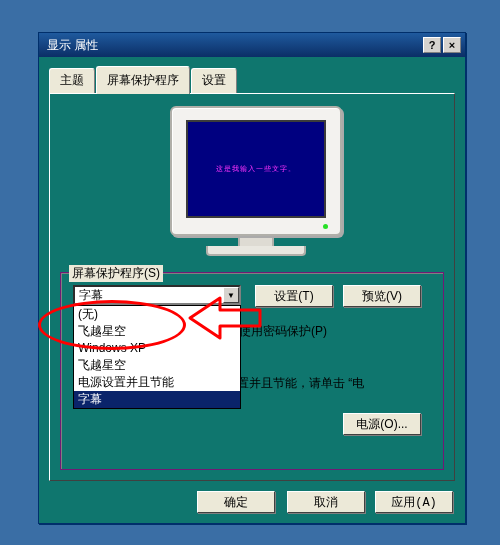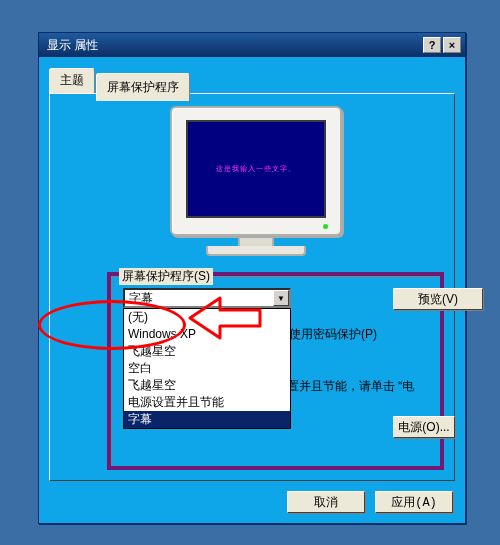--- a/index.html
+++ b/index.html
@@ -12,21 +12,21 @@
     font-size: 12px;
     color: #000;
     overflow: hidden;
   }
   .window {
     position: absolute;
     left: 38px;
     top: 32px;
     width: 428px;
     height: 492px;
-    background: #0ea5e9;
+    background: #0f766e;
     border: 1px solid #002f6b;
     box-shadow: 1px 1px 0 #002f6b;
   }
   .titlebar {
     height: 24px;
     background: linear-gradient(#1f5a9e 0%, #0b2e66 100%);
     color: #fff;
     display: flex;
     align-items: center;
     padding: 0 4px;
@@ -60,21 +60,21 @@
     border-top-left-radius: 3px;
     border-top-right-radius: 3px;
     border-top-color: #fff;
     border-left-color: #fff;
     font-size: 12px;
   }
   .tab.active {
     padding-top: 5px;
     padding-bottom: 5px;
     position: relative;
-    top: 8px;
+    top: 1px;
     background: #ece9d8;
     z-index: 3;
   }
   .tabpanel {
     border: 1px solid #808080;
     border-top-color: #fff;
     border-left-color: #fff;
     border-right-color: #404040;
     border-bottom-color: #404040;
     position: relative;
@@ -129,23 +129,22 @@
     margin: 0 auto;
     border: 2px solid #b0afa9;
     border-top: none;
     border-radius: 0 0 4px 4px;
   }
   
   .group {
     position: absolute;
     left: 10px; right: 10px; top: 178px;
     height: 198px;
-    border: 4px solid #701a75;
+    border: 1px solid #701a75;
     box-shadow: inset 1px 1px 0 #808080;
-    margin-left: 47px;
   }
   .group .legend {
     position: absolute;
     top: -8px; left: 8px;
     background: #ece9d8;
     padding: 0 3px;
     font-size: 12px;
   }
   .combo {
     position: absolute;
@@ -193,24 +192,24 @@
     height: 22px;
     background: #ece9d8;
     border: 1px solid #404040;
     border-top-color: #fff; border-left-color: #fff;
     box-shadow: 1px 1px 0 #808080;
     font-size: 12px;
     display: flex; align-items: center; justify-content: center;
     padding: 0 4px;
   }
   .btn-settings { left: 194px; top: 12px; width: 78px; }
-  .btn-preview  { left: 282px; top: 12px; width: 90px; }
+  .btn-preview  { left: 282px; top: 12px; width: 78px; }
   .label-wait   { position: absolute; left: 130px; top: 50px; font-size: 12px;}
   .label-hint   { position: absolute; left: 140px; top: 102px; font-size: 12px; width: 230px;}
-  .btn-power    { left: 282px; top: 140px; width: 62px; }
+  .btn-power    { left: 282px; top: 140px; width: 78px; }
   
   .dlgbtn {
     position: absolute;
     bottom: 10px;
     width: 78px; height: 22px;
     background: #ece9d8;
     border: 1px solid #404040;
     border-top-color: #fff; border-left-color: #fff;
     box-shadow: 1px 1px 0 #808080;
     font-size: 12px;
@@ -242,20 +241,21 @@
   <div class="titlebar">
     <span class="title">显示 属性</span>
     <div class="tbtn">?</div>
     <div class="tbtn">×</div>
   </div>
 
   <div class="client">
     <div class="tabstrip">
       <div class="tab">主题</div>
       <div class="tab active">屏幕保护程序</div>
+      <div class="tab">设置</div>
     </div>
 
     <div class="tabpanel">
 
       <div class="monitor">
         <div class="bezel">
           <div class="screen">
             <span class="screen-text">这是我输入一些文字。</span>
           </div>
           <div class="led"></div>
@@ -269,37 +269,38 @@
 
         <div class="combo">
           <span class="val">字幕</span>
           <div class="dropbtn">
             <span>▼</span>
           </div>
         </div>
 
         <div class="dropdown">
           <div class="opt">(无)</div>
+          <div class="opt">飞越星空</div>
           <div class="opt">Windows XP</div>
-          <div class="opt">飞越星空</div>
-          <div class="opt">空白</div>
           <div class="opt">飞越星空</div>
           <div class="opt">电源设置并且节能</div>
           <div class="opt sel">字幕</div>
         </div>
 
+        <div class="btn btn-settings">设置(T)</div>
         <div class="btn btn-preview">预览(V)</div>
 
         <div class="label-wait">在恢复时使用密码保护(P)</div>
         <div class="label-hint">电源设置并且节能，请单击 “电</div>
 
         <div class="btn btn-power">电源(O)...</div>
       </div>
     </div>
 
+    <div class="dlgbtn btn-ok">确定</div>
     <div class="dlgbtn btn-cancel">取消</div>
     <div class="dlgbtn btn-apply">应用(A)</div>
   </div>
 </div>
 
 <div class="annot-oval"></div>
 <svg class="annot-arrow" style="left:180px; top:288px;" width="90" height="60">
   <polygon points="10,30 40,10 40,22 80,22 80,38 40,38 40,50" fill="none" stroke="#ff0000" stroke-width="3" stroke-linejoin="round"></polygon>
 </svg>
 

